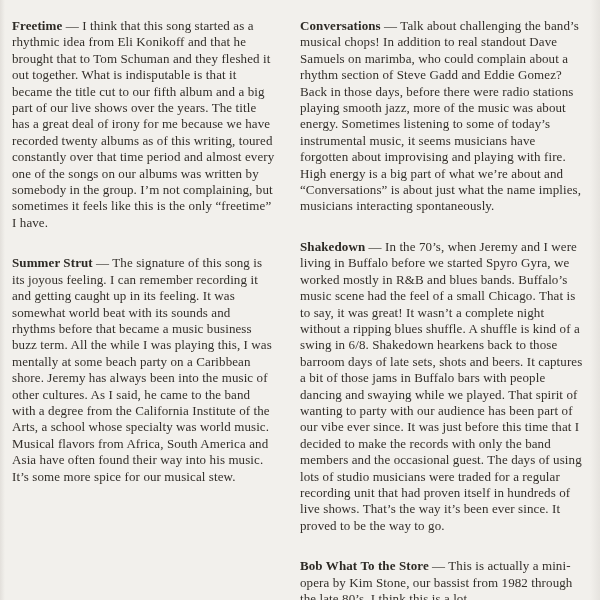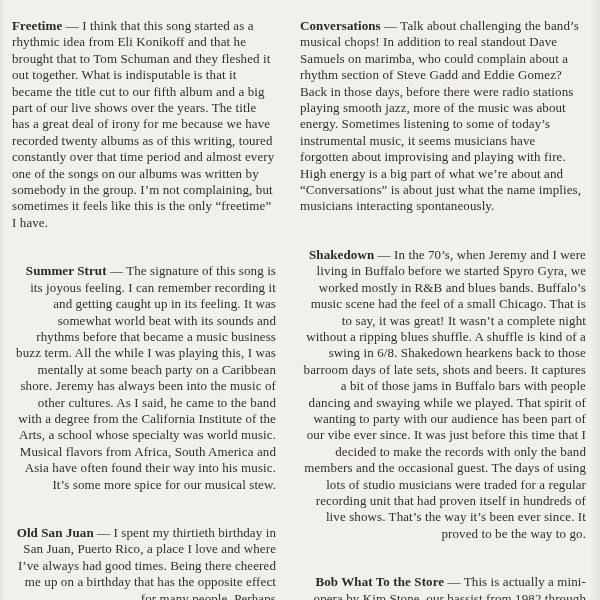--- a/index.html
+++ b/index.html
@@ -29,22 +29,21 @@
     line-height: 16.4px;
     letter-spacing: 0.1px;
     text-align: left;
   }
   .col-left  { width: 264px; }
   .col-right { width: 286px; }
   p.section {
     margin: 0 0 0 0;
   }
   p.section + p.section {
-    margin-top: 32px;
-    text-align: right;
+    margin-top: 24px;
   }
   b.h {
     font-weight: 700;
     color: #2d2a25;
   }
   
   .edge-right {
     position: absolute;
     top: 0; right: 0;
     width: 10px; height: 600px;
@@ -62,21 +61,20 @@
 </head>
 <body>
 
 <div class="page">
 
   <div class="col col-left">
     <p class="section"><b class="h">Freetime</b><span> — I think that this song started as a rhythmic idea from Eli Konikoff and that he brought that to Tom Schuman and they fleshed it out together. What is indisputable is that it became the title cut to our fifth album and a big part of our live shows over the years. The title has a great deal of irony for me because we have recorded twenty albums as of this writing, toured constantly over that time period and almost every one of the songs on our albums was written by somebody in the group. I’m not complaining, but sometimes it feels like this is the only “freetime” I have.</span></p>
 
     <p class="section"><b class="h">Summer Strut</b><span> — The signature of this song is its joyous feeling. I can remember recording it and getting caught up in its feeling. It was somewhat world beat with its sounds and rhythms before that became a music business buzz term. All the while I was playing this, I was mentally at some beach party on a Caribbean shore. Jeremy has always been into the music of other cultures. As I said, he came to the band with a degree from the California Institute of the Arts, a school whose specialty was world music. Musical flavors from Africa, South America and Asia have often found their way into his music. It’s some more spice for our musical stew.</span></p>
 
-    <p class="section"><b class="h">Old San Juan</b><span> — I spent my thirtieth birthday in San Juan, Puerto Rico, a place I love and where I’ve always had good times. Being there cheered me up on a birthday that has the opposite effect for many people. Perhaps</span></p>
   </div>
 
   <div class="col col-right">
     <p class="section"><b class="h">Conversations</b><span> — Talk about challenging the band’s musical chops! In addition to real standout Dave Samuels on marimba, who could complain about a rhythm section of Steve Gadd and Eddie Gomez? Back in those days, before there were radio stations playing smooth jazz, more of the music was about energy. Sometimes listening to some of today’s instrumental music, it seems musicians have forgotten about improvising and playing with fire. High energy is a big part of what we’re about and “Conversations” is about just what the name implies, musicians interacting spontaneously.</span></p>
 
     <p class="section"><b class="h">Shakedown</b><span> — In the 70’s, when Jeremy and I were living in Buffalo before we started Spyro Gyra, we worked mostly in R&amp;B and blues bands. Buffalo’s music scene had the feel of a small Chicago. That is to say, it was great! It wasn’t a complete night without a ripping blues shuffle. A shuffle is kind of a swing in 6/8. Shakedown hearkens back to those barroom days of late sets, shots and beers. It captures a bit of those jams in Buffalo bars with people dancing and swaying while we played. That spirit of wanting to party with our audience has been part of our vibe ever since. It was just before this time that I decided to make the records with only the band members and the occasional guest. The days of using lots of studio musicians were traded for a regular recording unit that had proven itself in hundreds of live shows. That’s the way it’s been ever since. It proved to be the way to go.</span></p>
 
     <p class="section"><b class="h">Bob What To the Store</b><span> — This is actually a mini-opera by Kim Stone, our bassist from 1982 through the late 80’s. I think this is a lot</span></p>
   </div>
 

